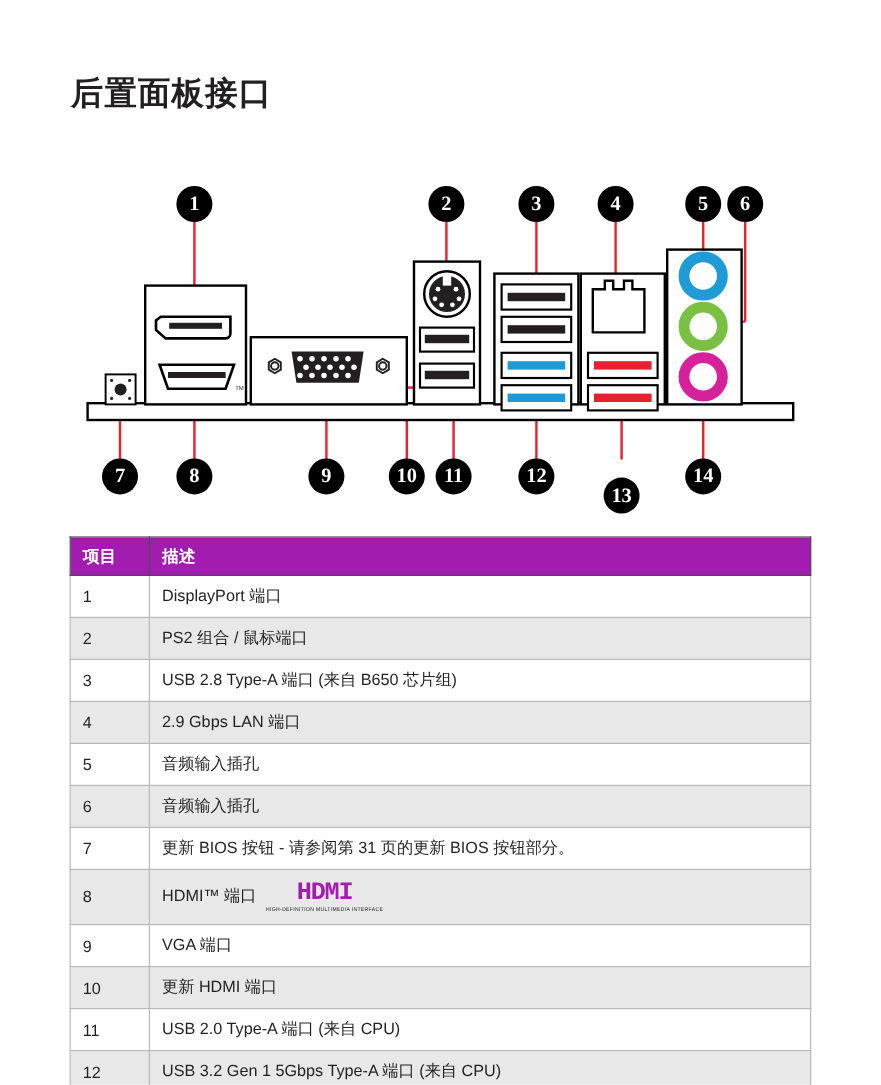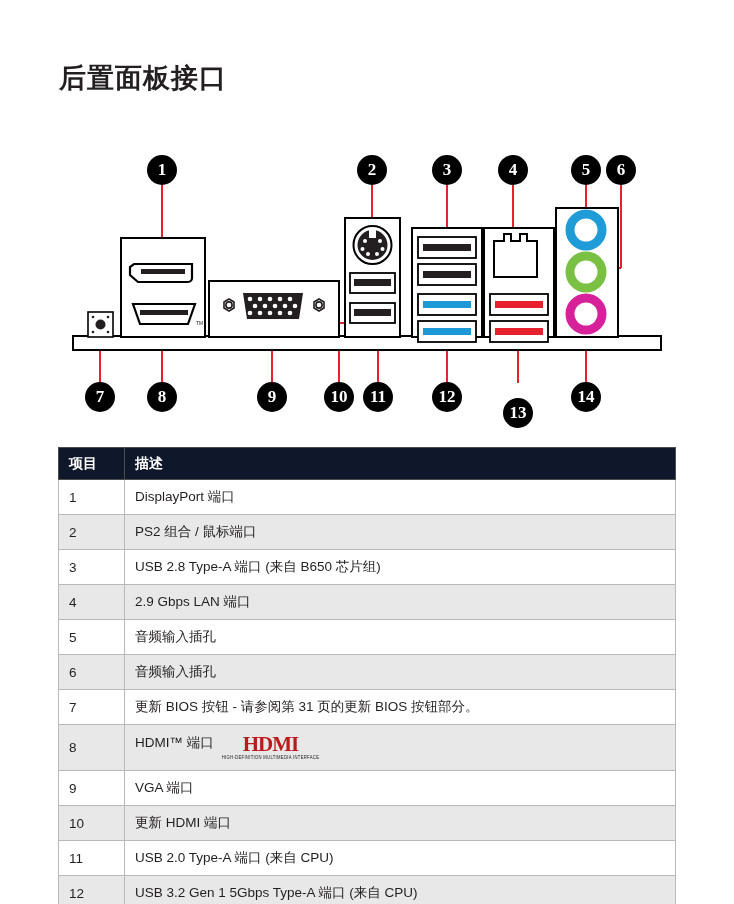--- a/index.html
+++ b/index.html
@@ -47,46 +47,46 @@
     font-size: 13.5px;
     color: #231f20;
   }
   .table th, .table td {
     border: 1px solid #b9b9b9;
     text-align: left;
     vertical-align: middle;
     padding: 0 10px;
   }
   .table thead th {
-    background: #0f172a;
+    background: #a21caf;
     color: #ffffff;
     font-weight: 700;
     height: 32px;
     border-color: #4d4d4d;
     font-size: 14px;
   }
   .table td.c-item { width: 66px; }
   .table tbody tr { height: 35px; }
   .table tbody tr:nth-child(odd) { background: #ffffff; }
   .table tbody tr:nth-child(even) { background: #e8e8e8; }
   .row-hdmi { height: 46px !important; }
 
-  .hdmi-cell { display: flex; gap: 8px; }
+  .hdmi-cell { display: flex; align-items: center; gap: 8px; }
   .hdmi-logo {
     display: inline-flex;
     flex-direction: column;
     align-items: center;
     line-height: 1;
   }
   .hdmi-word {
-    font-family: Liberation Serif, serif;
+    font-family: Liberation Mono, monospace;
     font-weight: 700;
     font-size: 21px;
     letter-spacing: -1px;
-    color: #b91c1c;
+    color: #a21caf;
     position: relative;
   }
   .hdmi-sub {
     font-size: 4.2px;
     letter-spacing: 0.3px;
     color: #1a1a1a;
     transform: scaleY(1.1);
     margin-top: 1px;
     white-space: nowrap;
   }

